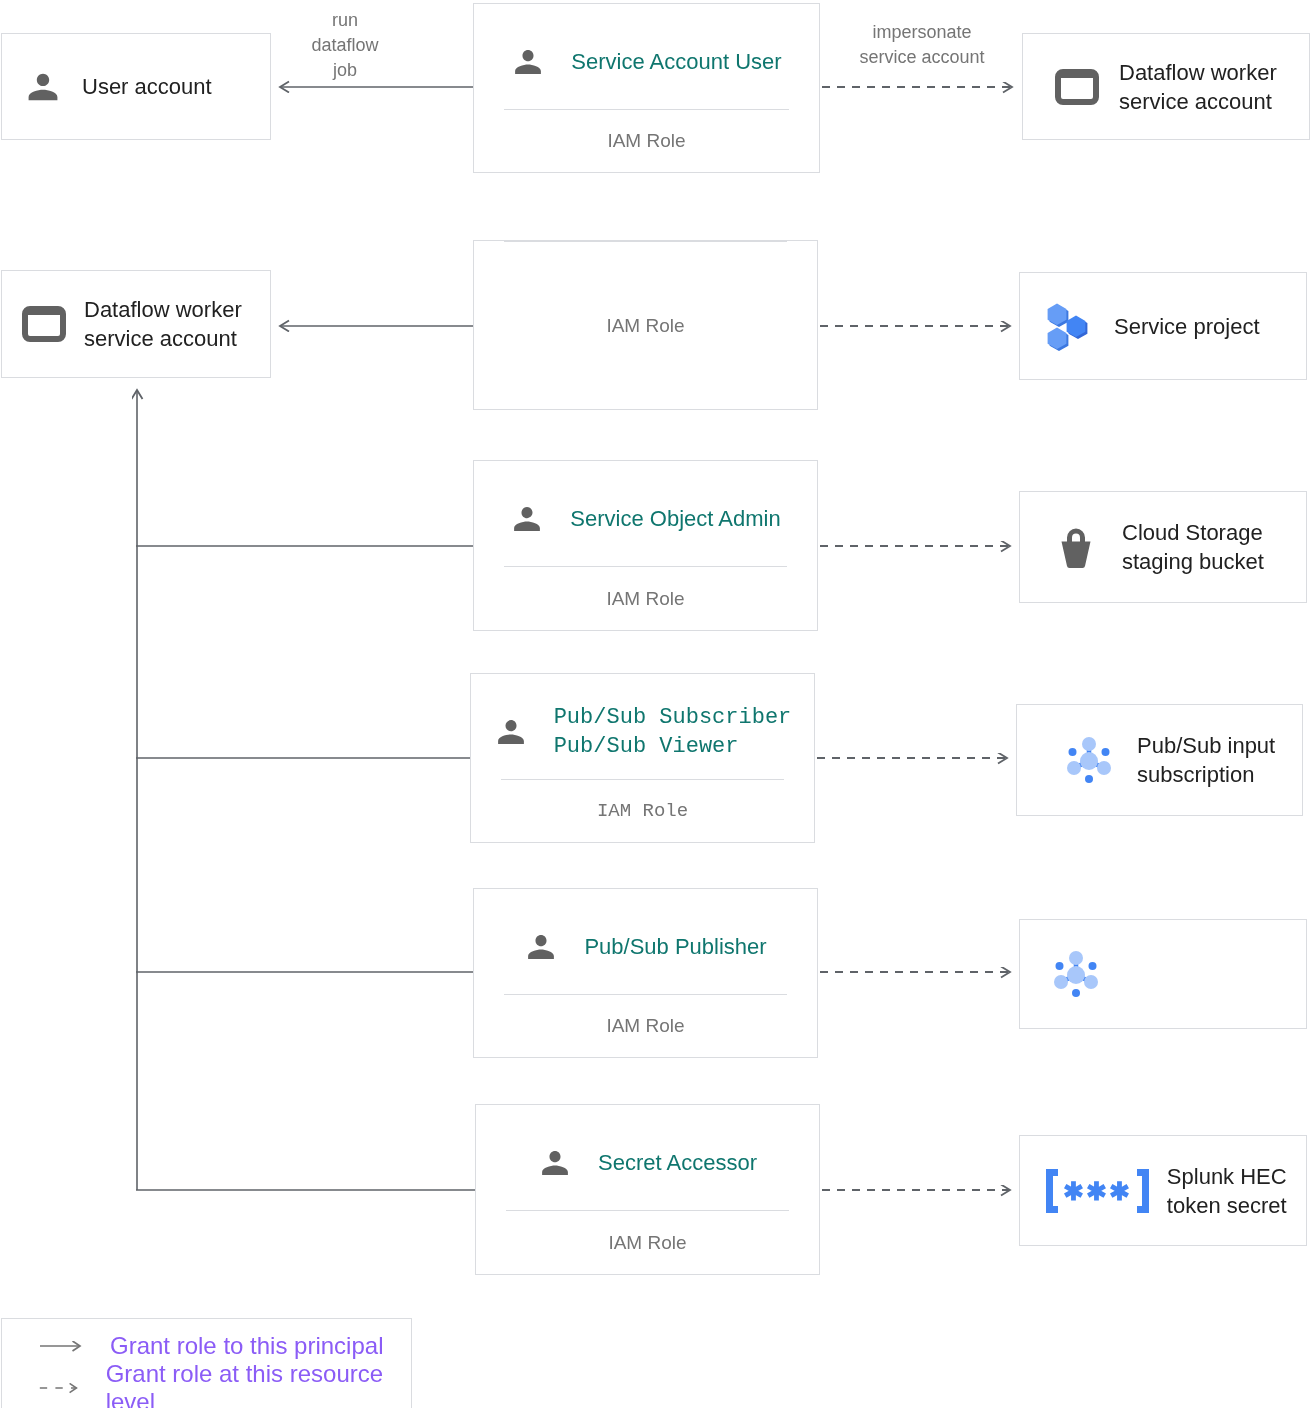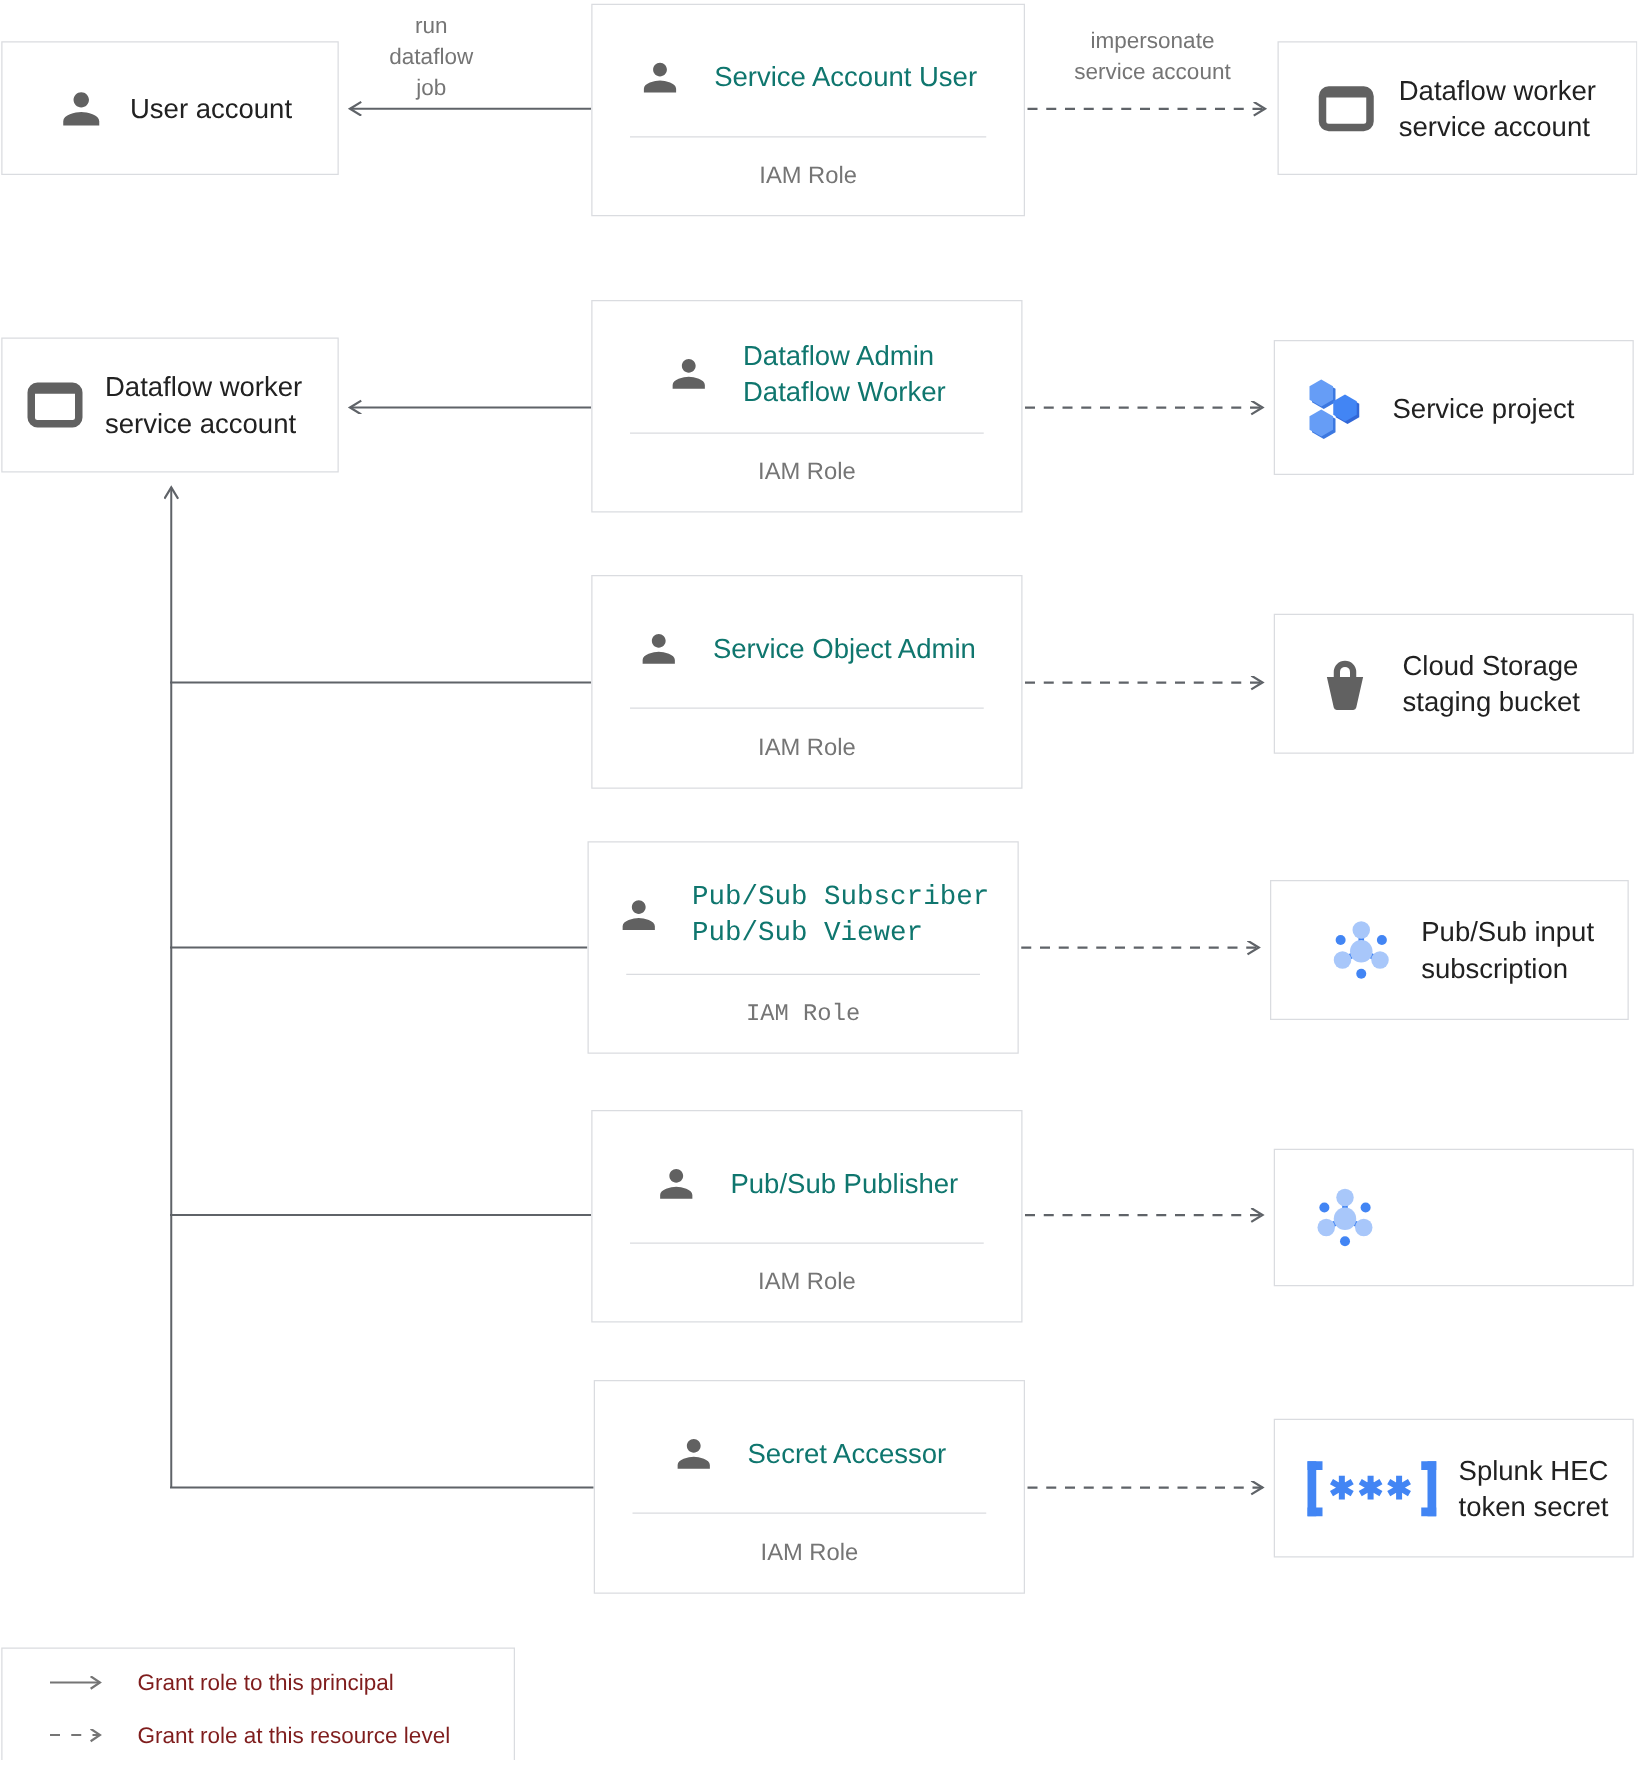--- a/index.html
+++ b/index.html
@@ -49,21 +49,21 @@
   .legend {
     position: absolute;
     border: 1px solid #dadce0;
     box-sizing: border-box;
     background: #fff;
   }
   .legend-row {
     display: flex; align-items: center;
     height: 42px; padding-left: 36px; gap: 20px;
   }
-  .legend-row .txt { font-size: 18px; color: #7f1d1d; }
+  .legend-row .txt { font-size: 24px; color: #8b5cf6; }
 
   
   .card-icon {
     width: 44px; height: 36px;
     border: 6px solid #616161; border-top-width: 9px;
     border-radius: 8px; box-sizing: border-box;
     background: #fff; flex: 0 0 auto;
   }
   .secret-icon { display: flex; align-items: center; gap: 3px; flex: 0 0 auto; }
   .secret-icon .br { width: 12px; height: 44px; box-sizing: border-box; }
@@ -107,21 +107,21 @@
   <div class="edge-label" style="left:285px; top:8px; width:120px;">
     <div>run</div>
     <div>dataflow</div>
     <div>job</div>
   </div>
   <div class="edge-label" style="left:827px; top:20px; width:190px;">
     <div>impersonate</div>
     <div>service account</div>
   </div>
 
-  <div class="box rowbox" style="left:1px; top:33px; width:270px; height:107px; padding-left:44px; gap:20px;">
+  <div class="box rowbox" style="left:1px; top:33px; width:270px; height:107px; padding-left:22px; gap:20px;">
     <svg class="iconsvg" width="38" height="38" viewBox="0 0 24 24">
       <path fill="#616161" d="M12 11.4c2.15 0 3.9-1.75 3.9-3.9S14.15 3.6 12 3.6 8.1 5.35 8.1 7.5s1.75 3.9 3.9 3.9zm0 2.3c-3.05 0-9.1 1.53-9.1 4.6v2.1h18.2v-2.1c0-3.07-6.05-4.6-9.1-4.6z"></path>
     </svg>
     <span class="txt">User account</span>
   </div>
 
   <div class="box rowbox" style="left:1px; top:270px; width:270px; height:108px; padding-left:20px; gap:18px;">
     <span class="card-icon"></span>
     <span class="txt">
       <div>Dataflow worker</div>
@@ -134,29 +134,20 @@
       <svg class="iconsvg" width="34" height="34" viewBox="0 0 24 24">
         <path fill="#616161" d="M12 11.4c2.15 0 3.9-1.75 3.9-3.9S14.15 3.6 12 3.6 8.1 5.35 8.1 7.5s1.75 3.9 3.9 3.9zm0 2.3c-3.05 0-9.1 1.53-9.1 4.6v2.1h18.2v-2.1c0-3.07-6.05-4.6-9.1-4.6z"></path>
       </svg>
       <span class="role-title">Service Account User</span>
     </div>
     <div class="role-divider"></div>
     <div class="role-sub">IAM Role</div>
   </div>
 
   <div class="box rolebox" style="left:473px; top:240px; width:345px; height:170px;">
-    <div class="role-top">
-      <svg class="iconsvg" width="34" height="34" viewBox="0 0 24 24">
-        <path fill="#616161" d="M12 11.4c2.15 0 3.9-1.75 3.9-3.9S14.15 3.6 12 3.6 8.1 5.35 8.1 7.5s1.75 3.9 3.9 3.9zm0 2.3c-3.05 0-9.1 1.53-9.1 4.6v2.1h18.2v-2.1c0-3.07-6.05-4.6-9.1-4.6z"></path>
-      </svg>
-      <span class="role-title">
-        <div>Dataflow Admin</div>
-        <div>Dataflow Worker</div>
-      </span>
-    </div>
     <div class="role-divider"></div>
     <div class="role-sub">IAM Role</div>
   </div>
 
   <div class="box rolebox" style="left:473px; top:460px; width:345px; height:171px;">
     <div class="role-top">
       <svg class="iconsvg" width="34" height="34" viewBox="0 0 24 24">
         <path fill="#616161" d="M12 11.4c2.15 0 3.9-1.75 3.9-3.9S14.15 3.6 12 3.6 8.1 5.35 8.1 7.5s1.75 3.9 3.9 3.9zm0 2.3c-3.05 0-9.1 1.53-9.1 4.6v2.1h18.2v-2.1c0-3.07-6.05-4.6-9.1-4.6z"></path>
       </svg>
       <span class="role-title">Service Object Admin</span>

